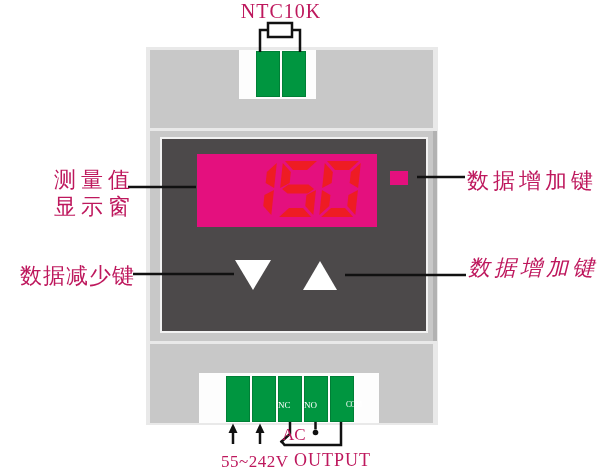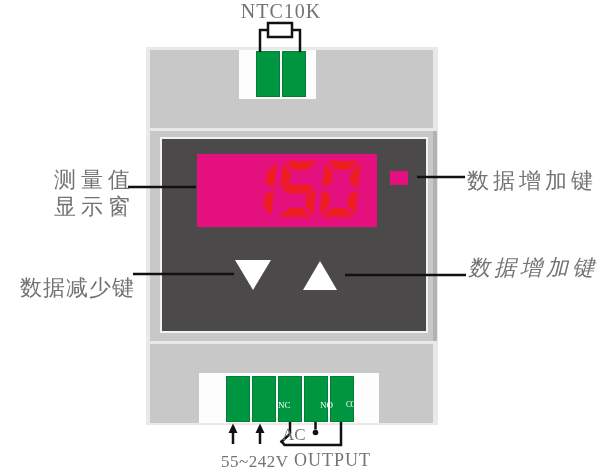--- a/index.html
+++ b/index.html
@@ -30,25 +30,25 @@
 
   
   .tri{width:0;height:0;z-index:6;}
   .tri-down{left:235px;top:260px;border-left:18px solid transparent;border-right:18px solid transparent;border-top:30px solid #fff;}
   .tri-up{left:303px;top:261px;border-left:17px solid transparent;border-right:17px solid transparent;border-bottom:29px solid #fff;}
 
   
   .overlay{left:0;top:0;z-index:20;pointer-events:none;}
 
   
-  .lbl{z-index:30;color:#737373;}
+  .lbl{z-index:30;color:#be185d;}
   .ntc{left:206px;top:0;width:150px;text-align:center;font-size:20px;letter-spacing:1px;}
   .cn{font-size:22px;}
   .lbl-win{right:470px;top:168px;text-align:right;line-height:27px;letter-spacing:5px;margin-right:-5px;white-space:nowrap;font-family:Liberation Mono, monospace;}
-  .lbl-dec{left:20px;top:261px;letter-spacing:1px;white-space:nowrap;margin-top:12px;}
+  .lbl-dec{left:20px;top:261px;letter-spacing:1px;white-space:nowrap;}
   .lbl-ind{left:467px;top:166px;letter-spacing:4px;white-space:nowrap;}
   .lbl-inc{left:468px;top:253px;letter-spacing:4px;white-space:nowrap;font-style:italic;}
   .lbl-ac{left:238px;top:425px;font-size:17px;margin-left:44px;}
   .lbl-volt{left:221px;top:452px;font-size:17px;letter-spacing:0.5px;}
   .lbl-out{left:294px;top:450px;font-size:18px;letter-spacing:1px;}
 </style>
 </head>
 <body>
 
 <div class="canvas">
@@ -90,21 +90,21 @@
   <div class="abs tri tri-down"></div>
   <div class="abs tri tri-up"></div>
 
   <div class="abs notch notch-bottom"></div>
   <div class="abs terminal t-bot" style="left:226px"></div>
   <div class="abs terminal t-bot" style="left:252px"></div>
   <div class="abs terminal t-bot" style="left:278px"></div>
   <div class="abs terminal t-bot" style="left:304px"></div>
   <div class="abs terminal t-bot" style="left:330px"></div>
   <div class="abs term-label" style="left:278px">NC</div>
-  <div class="abs term-label" style="left:320px">NO</div>
+  <div class="abs term-label" style="left:304px">NO</div>
   <div class="abs term-label com" style="left:346px">COM</div>
 
   <svg class="abs overlay" width="600" height="472" viewBox="0 0 600 472">
     <g stroke="#111" stroke-width="2.5" fill="none">
 
       <path d="M268,30 H260 V52"></path>
       <path d="M292,30 H300 V52"></path>
       <rect x="268" y="23" width="24" height="14" fill="#fff"></rect>
 
       <path d="M233,444 V431"></path>

